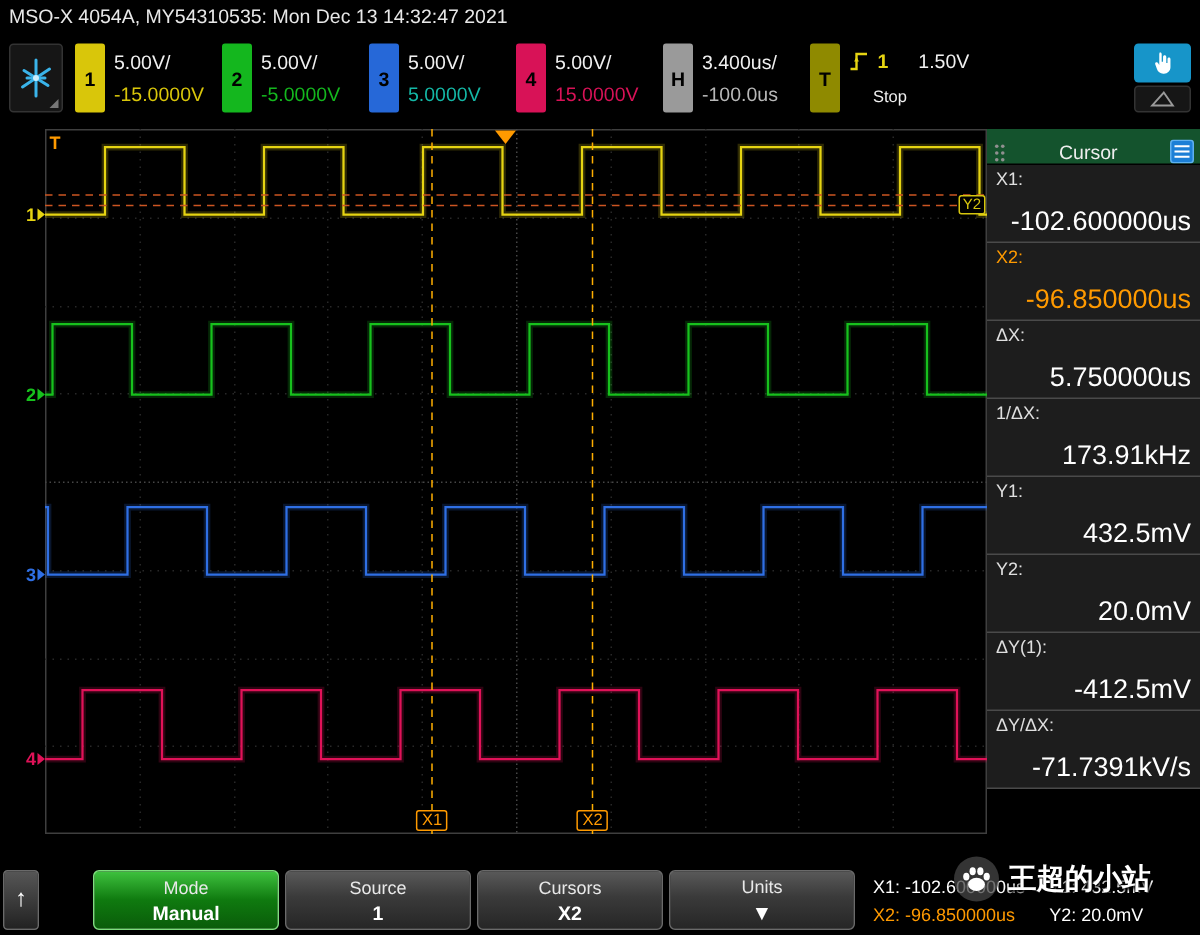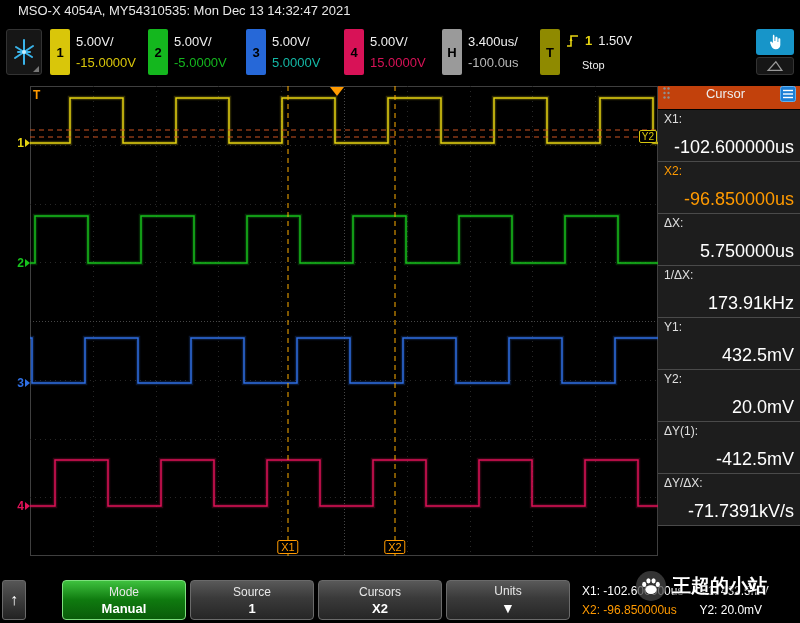--- a/index.html
+++ b/index.html
@@ -2,21 +2,21 @@
 <html><head>
 <meta charset="utf-8">
 <style>
   * { box-sizing: border-box; margin: 0; padding: 0; }
   html, body { width: 800px; height: 623px; background: #000; overflow: hidden;
                font-family: "Liberation Sans", sans-serif; }
   .scope { position: relative; width: 800px; height: 623px; background: #000; }
 
   
   .titlebar { position: absolute; top: 0; left: 0; width: 100%; height: 22px;
-              color: #e8e8e8; font-size: 13px; line-height: 22px; padding-left: 18px; }
+              color: #e8e8e8; font-size: 13px; line-height: 22px; padding-left: 6px; }
 
   
   .controlbar { position: absolute; top: 22px; left: 0; width: 100%; height: 60px;
                 display: flex; align-items: center; gap: 8px; padding: 0 6px; }
   .logo-btn { width: 36px; height: 46px; background: #161616; border: 1px solid #333;
               border-radius: 3px; position: relative; display: flex; align-items: center;
               justify-content: center; cursor: pointer; }
   .logo-btn::after { content: ''; position: absolute; right: 2px; bottom: 2px;
               border-left: 6px solid transparent; border-bottom: 6px solid #777; }
   .chan-blocks { display: flex; gap: 8px; }
@@ -28,21 +28,21 @@
                justify-content: space-between; }
   .chan-scale { color: #f0f0f0; font-size: 13px; }
   .chan-offset { font-size: 13px; }
   .h-key { background: #9a9a9a; }
   .h-offset { color: #b8b8b8; }
   .trig { display: flex; height: 46px; gap: 6px; }
   .t-key { background: #8f8a00; }
   .trig-vals { display: flex; flex-direction: column; justify-content: space-between; padding: 4px 0; }
   .trig-line1 { display: flex; align-items: center; gap: 6px; font-size: 13px; }
   .trig-source { color: #e6d412; font-weight: bold; }
-  .trig-level { color: #f0f0f0; margin-left: 0; }
+  .trig-level { color: #f0f0f0; margin-left: 14px; }
   .trig-status { color: #f0f0f0; font-size: 11px; padding-left: 16px; }
   .right-icons { margin-left: auto; display: flex; flex-direction: column; gap: 2px; }
   .icon-btn { width: 38px; border-radius: 3px; display: flex; align-items: center;
               justify-content: center; cursor: pointer; border: none; }
   .touch-btn { height: 26px; background: #1795c9; }
   .arrow-btn { height: 18px; background: #161616; border: 1px solid #333; }
 
   
   .left-margin { position: absolute; left: 0; top: 86px; width: 30px; height: 470px; }
   .gmarker { position: absolute; right: 0; height: 16px; display: flex; align-items: center;
@@ -54,21 +54,21 @@
   #plot-svg { position: absolute; left: 0; top: 0; }
   #plot-overlays { position: absolute; left: 0; top: 0; width: 100%; height: 100%; }
   .t-level { position: absolute; left: 3px; top: 2px; color: #ff9a00; font-weight: bold; font-size: 12px; }
   .xlabel { position: absolute; bottom: 2px; transform: translateX(-50%); border: 1px solid #ff9a00;
             color: #ff9a00; background: #000; font-size: 11px; padding: 0 3px; border-radius: 2px; }
   .ytag { position: absolute; right: 1px; border: 1px solid #d6c50e; color: #d6c50e;
           background: #000; font-size: 10px; padding: 0 2px; border-radius: 2px; }
 
   
   .panel { position: absolute; left: 658px; top: 86px; width: 142px; background: #1d1d1d; }
-  .panel-header { height: 24px; background: #c2410c; display: flex; align-items: flex-start;
+  .panel-header { height: 24px; background: #14532d; display: flex; align-items: flex-end;
                   padding: 0 4px; gap: 4px; border-bottom: 1px solid #000; }
   .panel-title { color: #eee; font-size: 13px; flex: 1; text-align: center; }
   .panel-row { height: 52px; padding: 2px 6px 3px; border-bottom: 1px solid #4a4a4a;
                display: flex; flex-direction: column; justify-content: space-between; }
   .row-label { font-size: 12px; color: #e0e0e0; }
   .row-value { font-size: 18px; color: #fff; text-align: right; }
 
   
   .menu-title { position: absolute; top: 557px; left: 0; width: 100%; height: 20px;
                 color: #fff; font-size: 13px; line-height: 18px; padding-left: 4px; }

